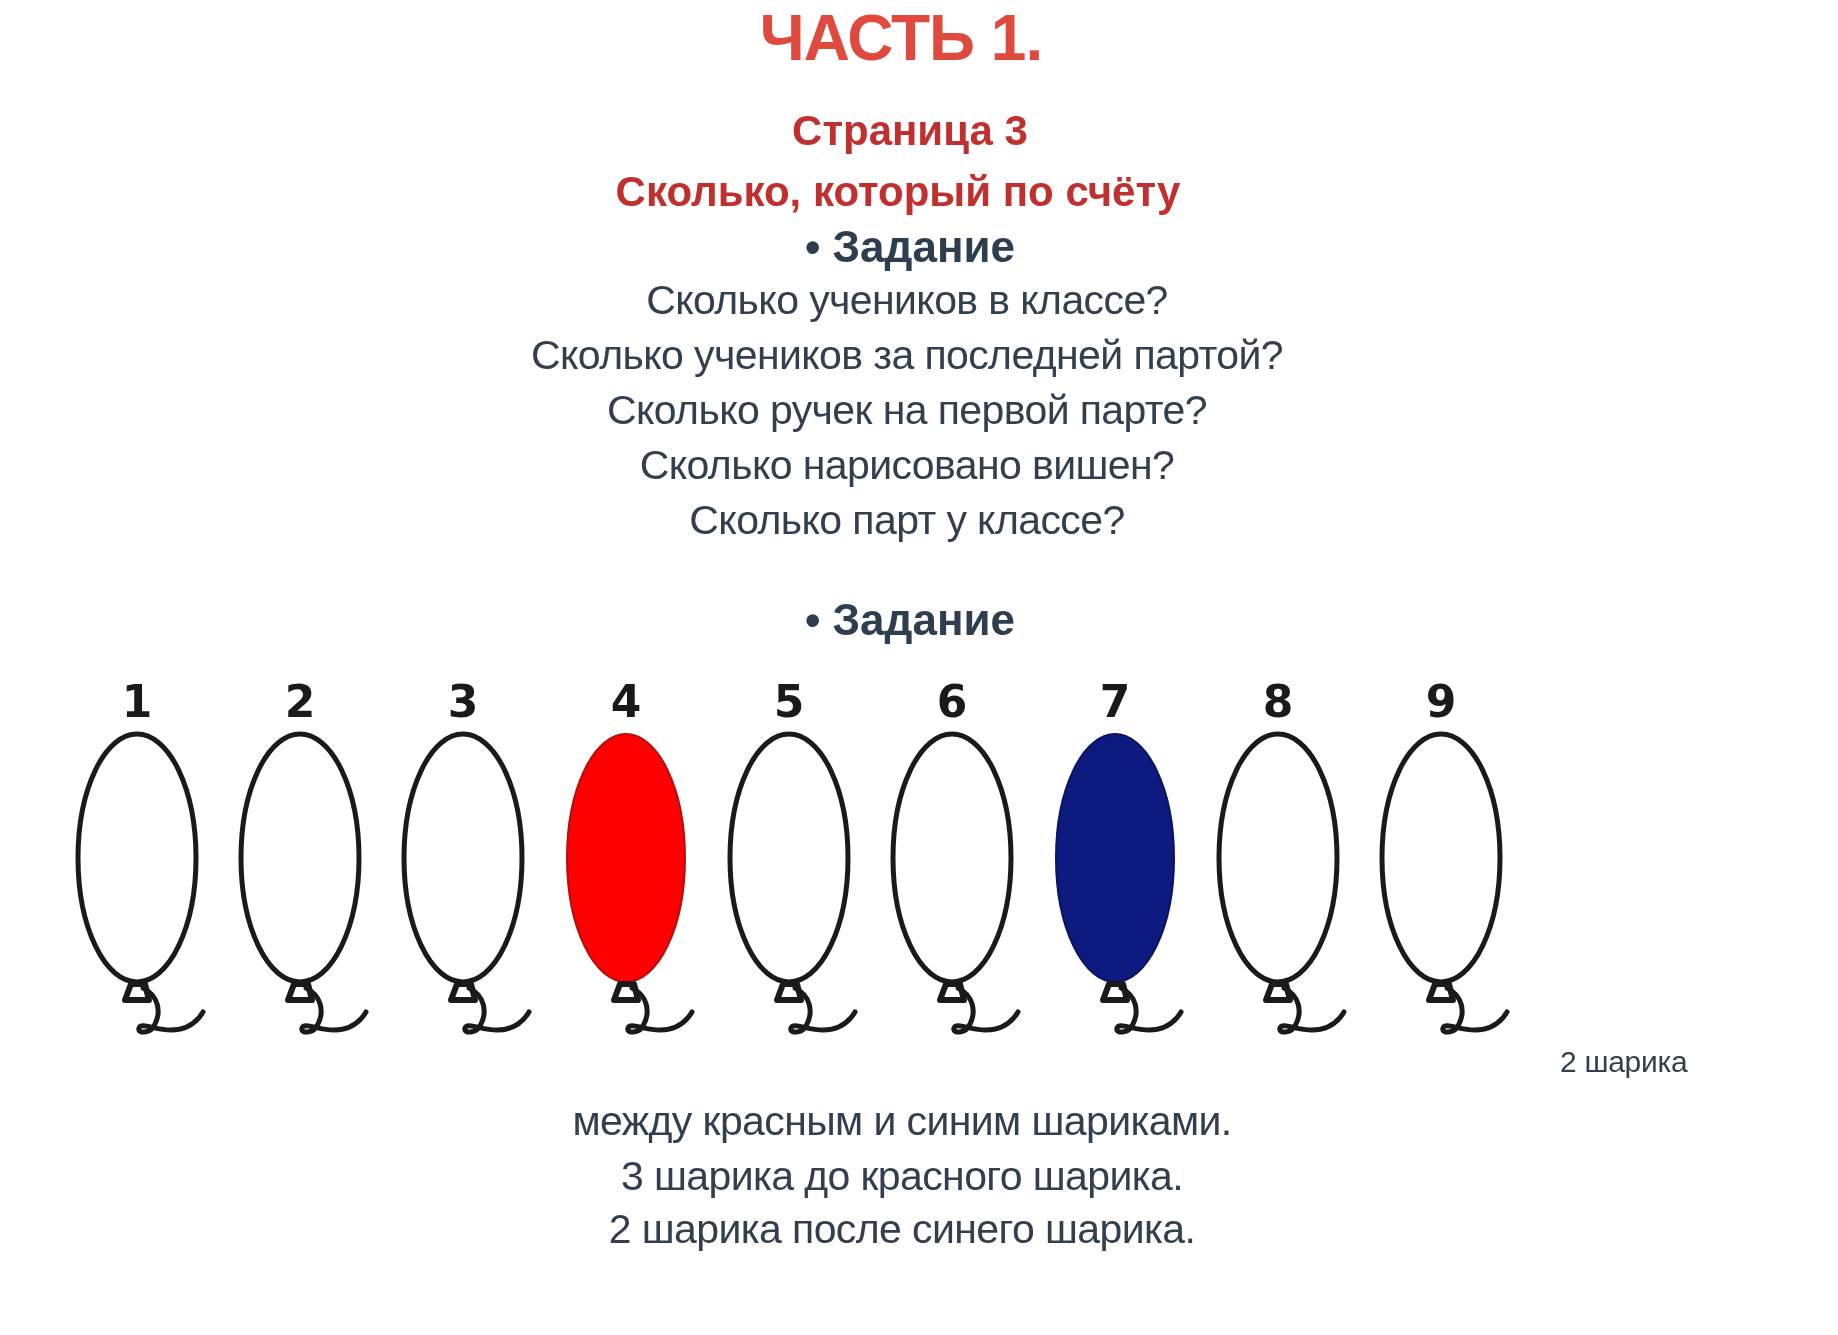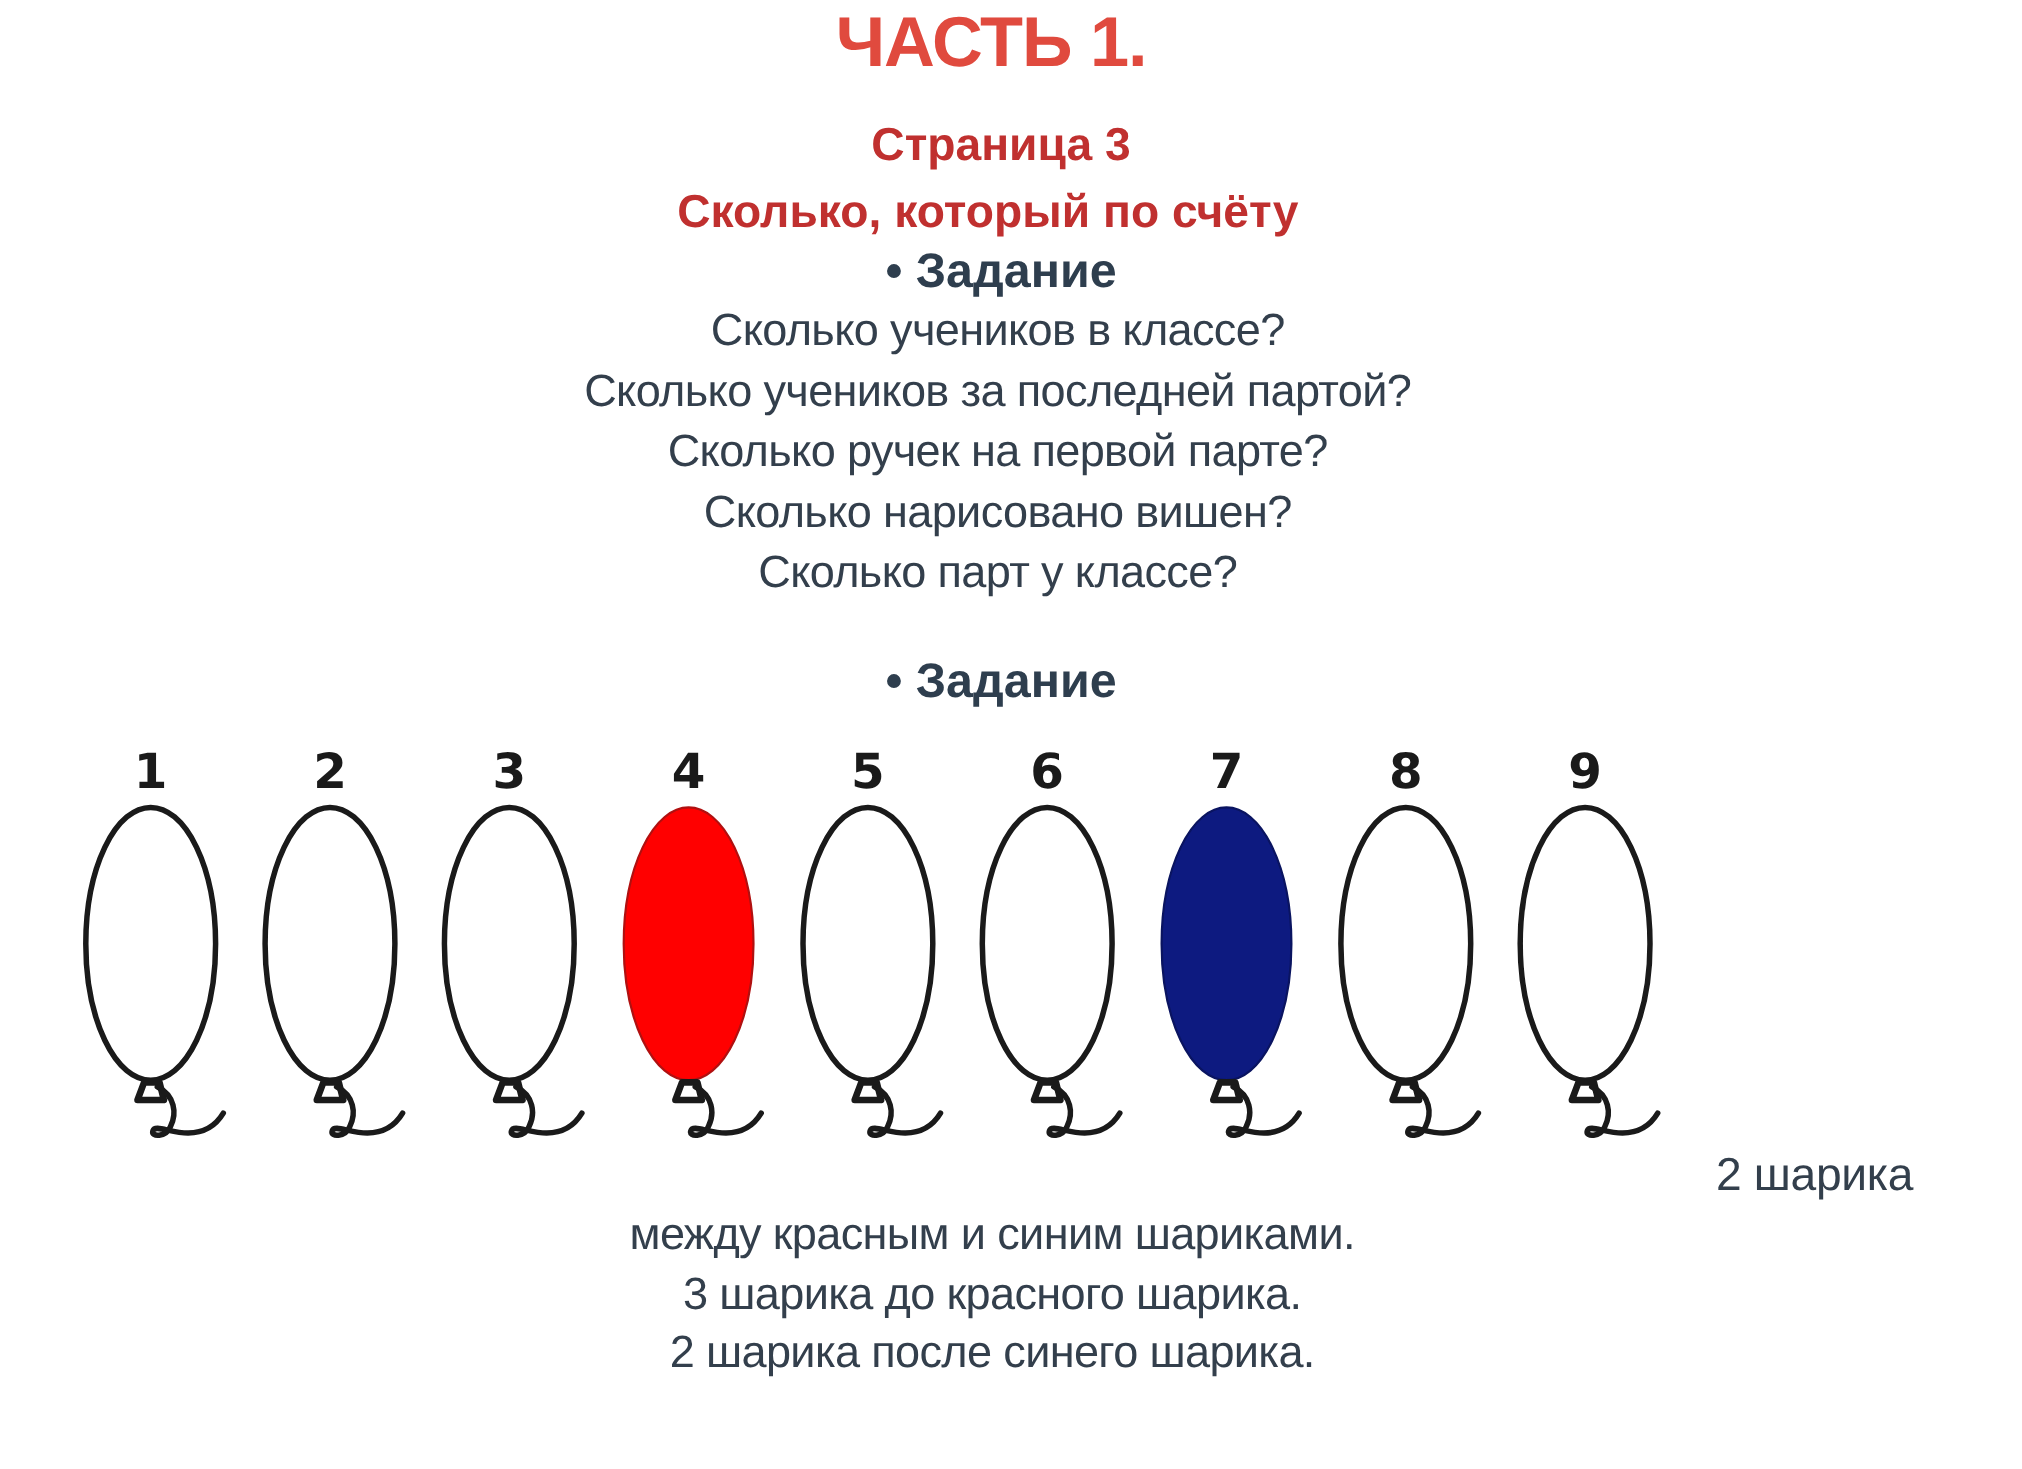--- a/index.html
+++ b/index.html
@@ -68,21 +68,21 @@
     .answer {
       font-size: 41px;
       color: #333f4c;
       left: -17px;
       letter-spacing: -0.6px;
     }
     .a-right {
       position: absolute;
       left: 1560px;
       top: 1047px;
-      font-size: 42px;
+      font-size: 30px;
       color: #333f4c;
       white-space: nowrap;
       line-height: 1;
       letter-spacing: -0.3px;
     }
     .a1 { top: 1101px; }
     .a2 { top: 1156px; }
     .a3 { top: 1209px; }
 
     .balloons {

